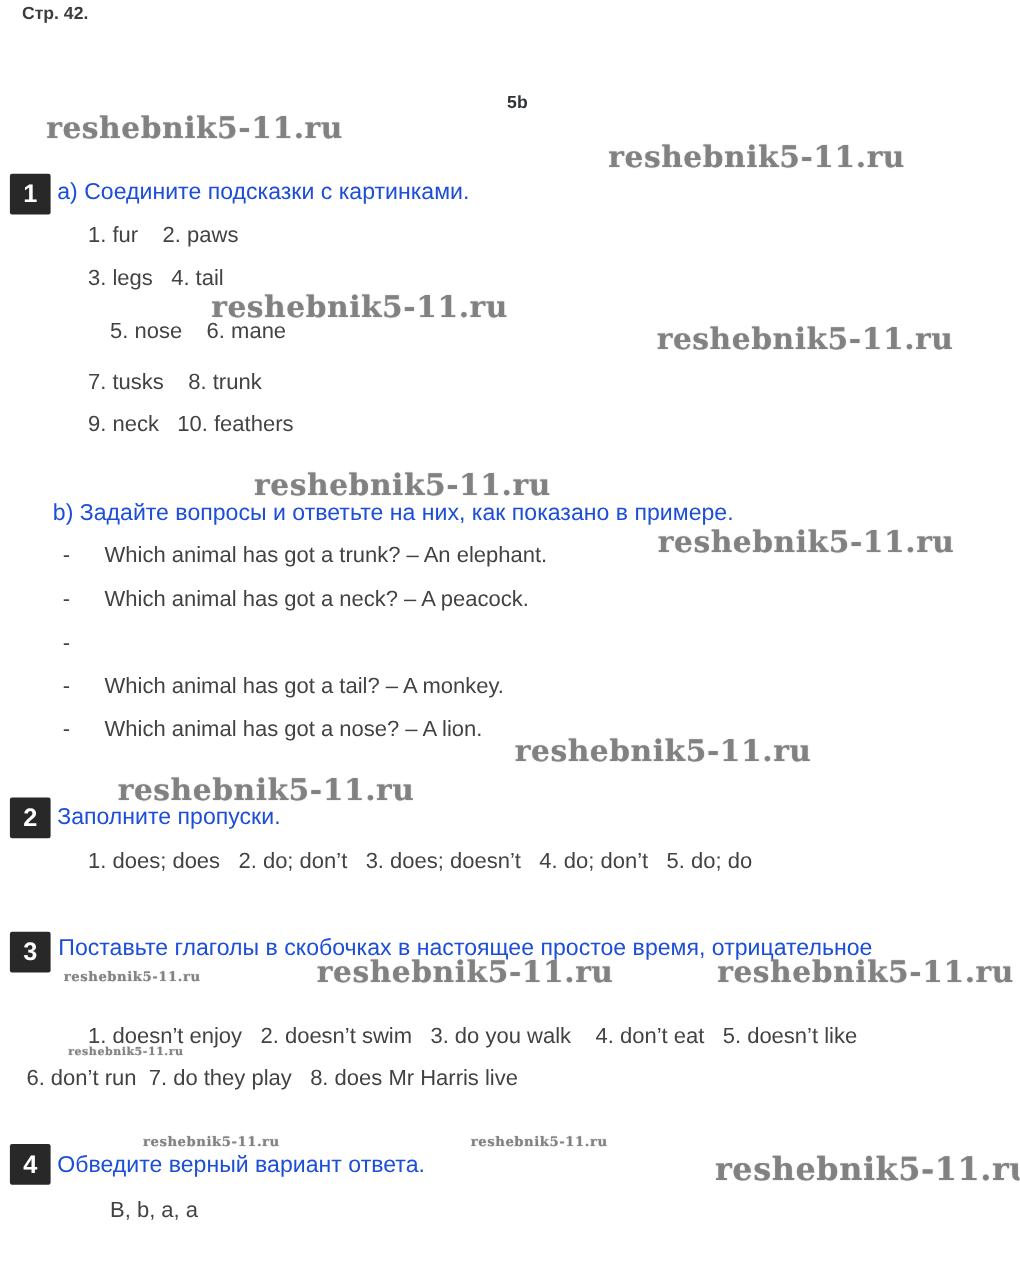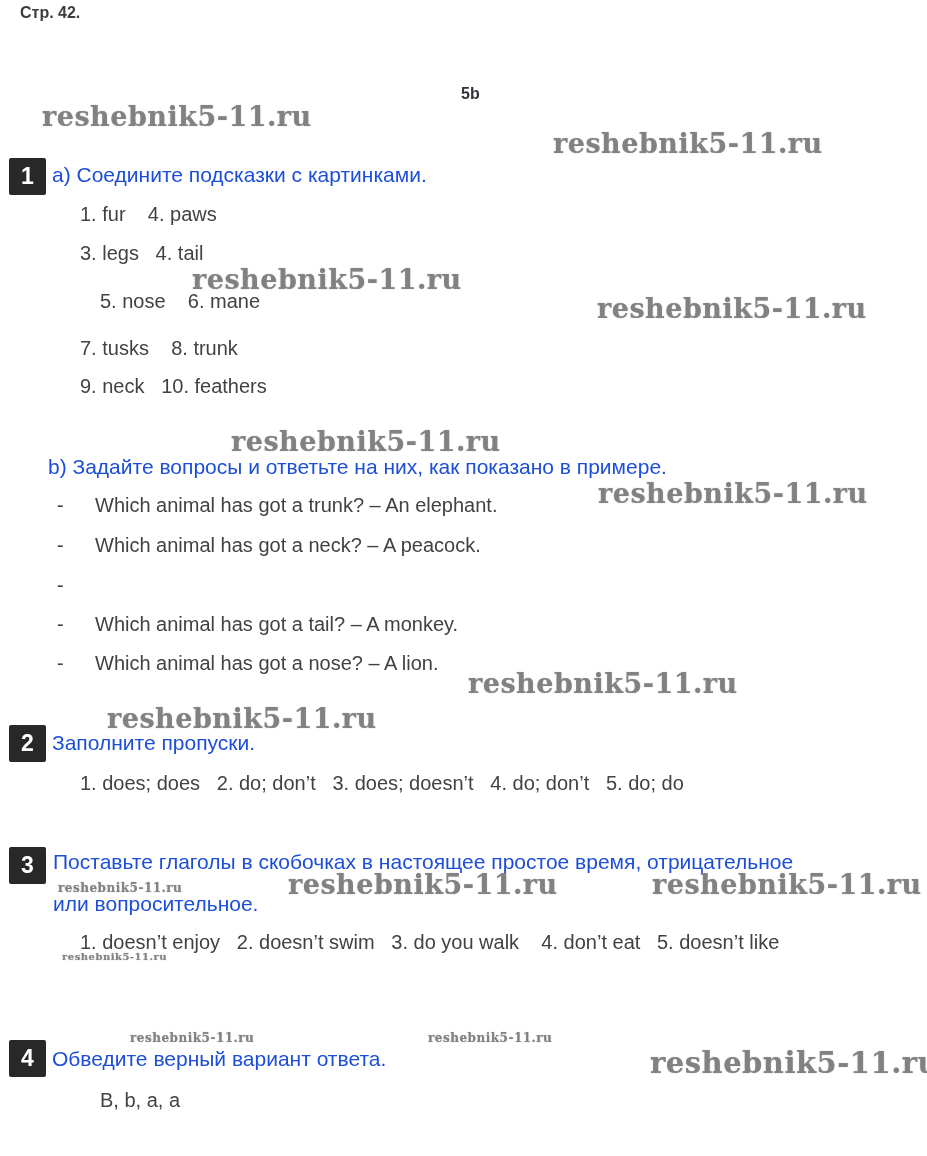--- a/index.html
+++ b/index.html
@@ -60,21 +60,21 @@
   <span class="abs wm wm-lg" style="left:650px;top:1048px;font-size:29px;">reshebnik5-11.ru</span>
 
   <div class="abs page-title" style="left:20px;top:4px;">Стр. 42.</div>
   <div class="abs lesson" style="left:461px;top:85px;">5b</div>
 
   <div class="abs badge" style="left:9px;top:158px;">
     <span>1</span>
   </div>
   <div class="abs hdr" style="left:52px;top:163px;">а) Соедините подсказки с картинками.</div>
 
-  <div class="abs txt" style="left:80px;top:203px;">1. fur    4. paws</div>
+  <div class="abs txt" style="left:80px;top:203px;">1. fur    2. paws</div>
   <div class="abs txt" style="left:80px;top:242px;">3. legs   4. tail</div>
   <div class="abs txt" style="left:80px;top:290px;margin-left:20px;">5. nose    6. mane</div>
   <div class="abs txt" style="left:80px;top:337px;">7. tusks    8. trunk</div>
   <div class="abs txt" style="left:80px;top:375px;">9. neck   10. feathers</div>
 
   <div class="abs hdr" style="left:48px;top:455px;text-align:right;">b) Задайте вопросы и ответьте на них, как показано в примере.</div>
 
   <div class="qa-line" style="top:494px;">
     <span class="qa-dash txt">-</span>
     <span class="qa-text txt">Which animal has got a trunk? – An elephant.</span>
@@ -98,22 +98,22 @@
   <div class="abs badge" style="left:9px;top:725px;">
     <span>2</span>
   </div>
   <div class="abs hdr" style="left:52px;top:731px;">Заполните пропуски.</div>
   <div class="abs txt" style="left:80px;top:772px;">1. does; does   2. do; don’t   3. does; doesn’t   4. do; don’t   5. do; do</div>
 
   <div class="abs badge" style="left:9px;top:847px;">
     <span>3</span>
   </div>
   <div class="abs hdr" style="left:53px;top:850px;">Поставьте глаголы в скобочках в настоящее простое время, отрицательное</div>
-  <div class="abs hdr" style="left:53px;top:892px;">или вопросительное.</div>
   <div class="abs txt" style="left:80px;top:931px;">1. doesn’t enjoy   2. doesn’t swim   3. do you walk    4. don’t eat   5. doesn’t like</div>
+  <div class="abs txt" style="left:24px;top:969px;">6. don’t run  7. do they play   8. does Mr Harris live</div>
 
   <div class="abs badge" style="left:9px;top:1040px;">
     <span>4</span>
   </div>
   <div class="abs hdr" style="left:52px;top:1047px;">Обведите верный вариант ответа.</div>
   <div class="abs txt" style="left:77px;top:1089px;margin-left:23px;">B, b, a, a</div>
 
 </div>
 
 </body></html>

